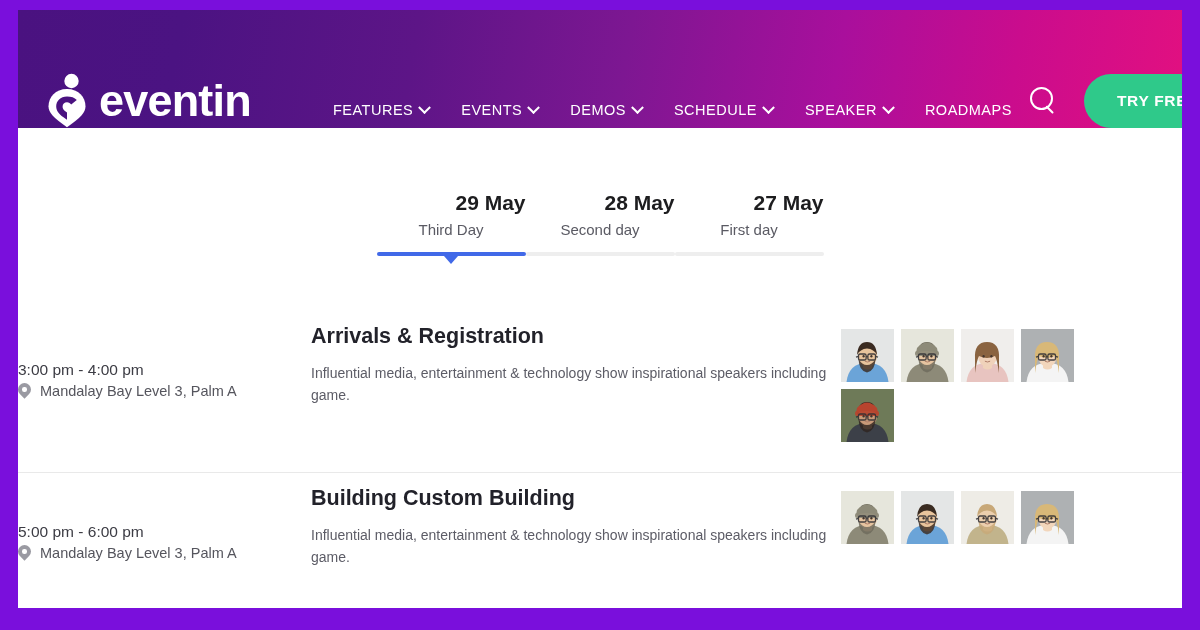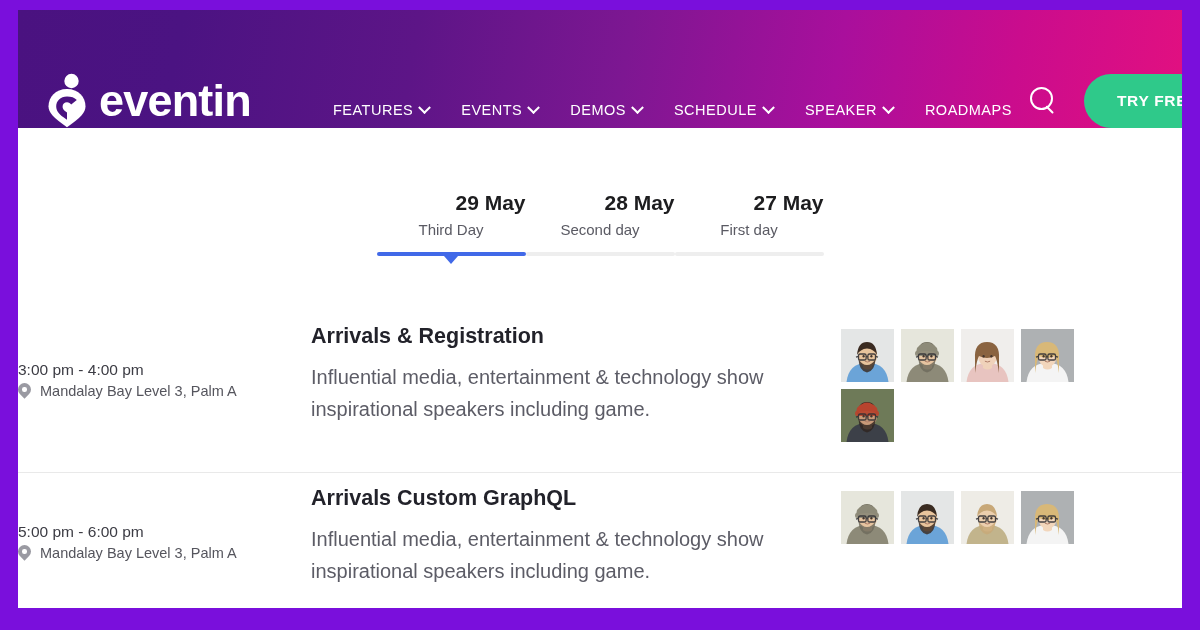--- a/index.html
+++ b/index.html
@@ -259,21 +259,21 @@
   }
 
   .row-title {
     font-size: 21.5px;
     font-weight: 700;
     color: #22222a;
     line-height: 1.3;
   }
 
   .row-desc {
-    font-size: 20px;
+    font-size: 14px;
     color: #5c5c66;
     line-height: 1.58;
     margin-top: 11px;
   }
 
   .row-speakers {
     flex: 0 0 auto;
     width: 246px;
     display: flex;
     flex-wrap: wrap;
@@ -486,21 +486,21 @@
 
     <div class="schedule-row">
       <div class="row-time-col">
         <div class="row-time">5:00 pm - 6:00 pm</div>
         <div class="row-venue">
           <span class="pin-icon"></span>
           <span class="row-venue-text">Mandalay Bay Level 3, Palm A</span>
         </div>
       </div>
       <div class="row-main">
-        <div class="row-title">Arrivals Custom GraphQL</div>
+        <div class="row-title">Building Custom Building</div>
         <div class="row-desc">Influential media, entertainment &amp; technology show inspirational speakers including game.</div>
       </div>
       <div class="row-speakers">
           <div class="avatar">
             <svg viewBox="0 0 53 53" xmlns="http://www.w3.org/2000/svg">
     <rect width="53" height="53" fill="#e6e6dc"></rect>
     <path d="M26.5 34 C13 34 7 41 5.5 53 L47.5 53 C46 41 40 34 26.5 34 Z" fill="#8d8a78"></path>
     <path d="M22 33 L31 33 L31 39 Q26.5 42 22 39 Z" fill="#e6c4a0"></path>
     <ellipse cx="26.5" cy="26.5" rx="9.6" ry="11.4" fill="#e6c4a0"></ellipse>
     <path d="M16 26 Q17 13 26 13 Q35 13 36 26 Q33 20 26 19.5 Q19 20 16 26 Z" fill="#6e6a5c"></path>

